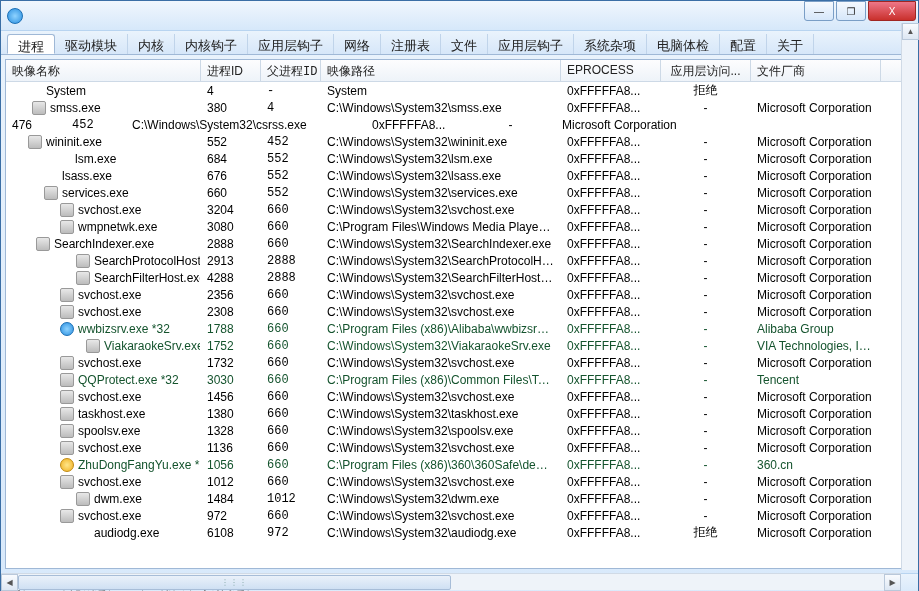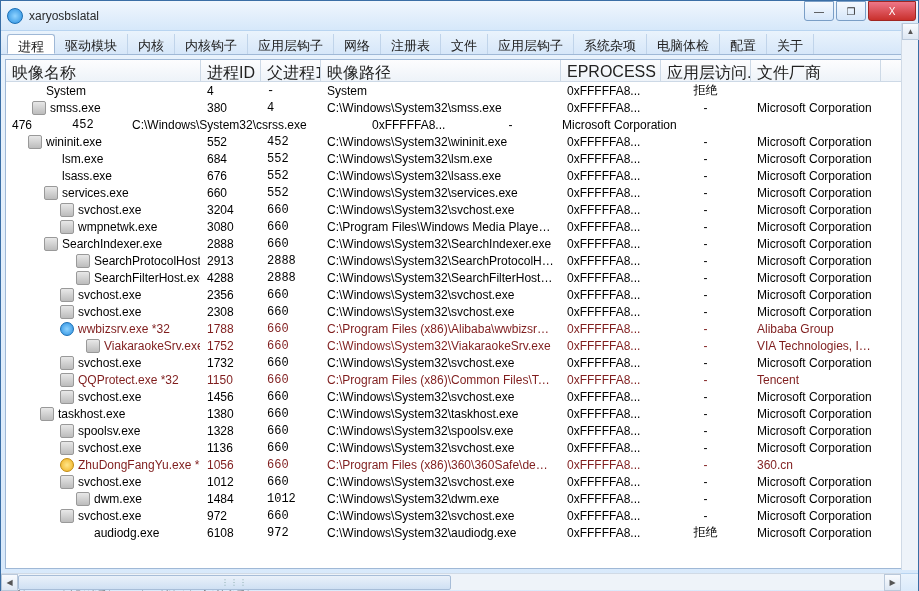--- a/index.html
+++ b/index.html
@@ -9,52 +9,51 @@
 .titlebar .icon { width: 16px; height: 16px; margin-right: 6px; }
 .titlebar .title { flex: 1; color: #2a2a2a; font-size: 12px; }
 .controls { display: flex; gap: 2px; position: absolute; right: 2px; top: 0; }
 .controls div { width: 30px; height: 20px; border: 1px solid #7a9ec6; background: linear-gradient(#f5f9fe,#d6e7fa); border-radius: 0 0 3px 3px; display: flex; align-items: center; justify-content: center; font-size: 10px; color: #333; }
 .controls .close { width: 48px; background: linear-gradient(#e78,#c9302c); color: #fff; border-color: #a02622; }
 .tabs { height: 24px; background: linear-gradient(#eaf3fc,#d6e7f9); border-bottom: 1px solid #9fb8d6; display: flex; padding-left: 6px; padding-top: 3px; }
 .tab { padding: 3px 10px; font-size: 13px; color: #222; border-right: 1px solid #c0d4ea; cursor: default; }
 .tab.active { background: #fff; border: 1px solid #9fb8d6; border-bottom: 1px solid #fff; border-radius: 3px 3px 0 0; position: relative; top: 0; }
 .panel { margin: 4px; border: 1px solid #9fb8d6; background: #fff; height: 510px; display: flex; flex-direction: column; }
 .header-row { display: flex; background: linear-gradient(#fdfdfe,#eef3f9); border-bottom: 1px solid #cdd9e6; height: 22px; align-items: stretch; }
-.header-row .col { border-right: 1px solid #cdd9e6; padding: 3px 6px; font-size: 16px; color: #222; white-space: nowrap; overflow: hidden; }
+.header-row .col { border-right: 1px solid #cdd9e6; padding: 3px 6px; font-size: 12px; color: #222; white-space: nowrap; overflow: hidden; }
 .col.name { width: 195px; }
 .col.pid { width: 60px; }
 .col.ppid { width: 60px; font-family: Liberation Mono, monospace; }
 .col.path { width: 240px; }
 .col.ep { width: 100px; }
 .col.app { width: 90px; text-align: center; }
 .col.vendor { width: 130px; }
 .rows { flex: 1; overflow: hidden; position: relative; }
 .row { display: flex; height: 17px; align-items: center; font-size: 12px; color: #000; }
 .row .col { padding: 1px 6px; white-space: nowrap; overflow: hidden; text-overflow: ellipsis; border-right: 1px solid transparent; }
-.row.h { color: #7f1d1d; }
+.row.h { color: #14532d; }
 .row .col.name { display: flex; align-items: center; }
 .row .icon { width: 14px; height: 14px; margin-right: 4px; flex-shrink: 0; }
 .scrollbar-v { position: absolute; right: 0; top: 22px; bottom: 20px; width: 17px; background: #eef3f9; border-left: 1px solid #d0dae6; }
 .scrollbar-v .btn, .scrollbar-h .btn { width: 17px; height: 17px; background: linear-gradient(#f9fbfe,#dde7f3); border: 1px solid #b9c8da; display: flex; align-items: center; justify-content: center; font-size: 8px; color: #555; }
 .scrollbar-h { position: absolute; left: 0; right: 17px; bottom: 0; height: 17px; background: #eef3f9; border-top: 1px solid #d0dae6; display: flex; }
 .scrollbar-h .track { flex: 1; position: relative; }
 .scrollbar-h .thumb { position: absolute; left: 0; width: 50%; height: 15px; top: 1px; background: linear-gradient(#eaf1fa,#cfe0f3); border: 1px solid #a7bdd8; border-radius: 2px; display:flex; align-items:center; justify-content:center; color:#8aa; font-size:8px; letter-spacing:1px; }
 .status { height: 20px; background: linear-gradient(#eaf3fc,#d8e9fb); border-top: 1px solid #b8d4f0; padding: 3px 8px; font-size: 12px; color: #222; }
 .icn-sys { background: linear-gradient(#e8e8e8,#bcbcbc); border: 1px solid #999; border-radius: 2px; }
 .icn-blue { background: radial-gradient(circle,#8fd3ff,#2a8fe0); border-radius: 50%; border:1px solid #1a6fb5;}
 .icn-yellow { background: radial-gradient(circle,#ffe68a,#f0b020); border-radius: 50%; border:1px solid #c08a10;}
 .title-icon { background: radial-gradient(circle,#8fd3ff,#2a8fe0); border-radius:50%; border:1px solid #1a6fb5;}
 </style>
 </head>
 <body>
 
 <div class="window">
   <div class="titlebar">
     <div class="icon title-icon"></div>
-    <div class="title">xaryosbslatal</div>
     <div class="controls">
       <div>—</div>
       <div>❐</div>
       <div class="close">X</div>
     </div>
   </div>
 
   <div class="tabs" id="tabs">
       <div class="tab active">进程</div>
       <div class="tab">驱动模块</div>
@@ -120,21 +119,21 @@
             <span>wininit.exe</span>
           </div>
           <div class="col pid">552</div>
           <div class="col ppid">452</div>
           <div class="col path">C:\Windows\System32\wininit.exe</div>
           <div class="col ep">0xFFFFFA8...</div>
           <div class="col app">-</div>
           <div class="col vendor">Microsoft Corporation</div>
         </div>
         <div class="row">
-          <div class="col name" style="padding-left:38px">
+          <div class="col name" style="padding-left:51px">
             <div style="width:14px;margin-right:4px"></div>
             <span>lsm.exe</span>
           </div>
           <div class="col pid">684</div>
           <div class="col ppid">552</div>
           <div class="col path">C:\Windows\System32\lsm.exe</div>
           <div class="col ep">0xFFFFFA8...</div>
           <div class="col app">-</div>
           <div class="col vendor">Microsoft Corporation</div>
         </div>
@@ -180,21 +179,21 @@
             <span>wmpnetwk.exe</span>
           </div>
           <div class="col pid">3080</div>
           <div class="col ppid">660</div>
           <div class="col path">C:\Program Files\Windows Media Player\wmp...</div>
           <div class="col ep">0xFFFFFA8...</div>
           <div class="col app">-</div>
           <div class="col vendor">Microsoft Corporation</div>
         </div>
         <div class="row">
-          <div class="col name" style="padding-left:38px">
+          <div class="col name" style="padding-left:30px">
             <div class="icon icn-sys"></div>
             <span>SearchIndexer.exe</span>
           </div>
           <div class="col pid">2888</div>
           <div class="col ppid">660</div>
           <div class="col path">C:\Windows\System32\SearchIndexer.exe</div>
           <div class="col ep">0xFFFFFA8...</div>
           <div class="col app">-</div>
           <div class="col vendor">Microsoft Corporation</div>
         </div>
@@ -280,41 +279,41 @@
           <div class="col path">C:\Windows\System32\svchost.exe</div>
           <div class="col ep">0xFFFFFA8...</div>
           <div class="col app">-</div>
           <div class="col vendor">Microsoft Corporation</div>
         </div>
         <div class="row h">
           <div class="col name" style="padding-left:54px">
             <div class="icon icn-sys"></div>
             <span>QQProtect.exe *32</span>
           </div>
-          <div class="col pid">1150</div>
+          <div class="col pid">3030</div>
           <div class="col ppid">660</div>
           <div class="col path">C:\Program Files (x86)\Common Files\Tencen...</div>
           <div class="col ep">0xFFFFFA8...</div>
           <div class="col app">-</div>
           <div class="col vendor">Tencent</div>
         </div>
         <div class="row">
           <div class="col name" style="padding-left:54px">
             <div class="icon icn-sys"></div>
             <span>svchost.exe</span>
           </div>
           <div class="col pid">1456</div>
           <div class="col ppid">660</div>
           <div class="col path">C:\Windows\System32\svchost.exe</div>
           <div class="col ep">0xFFFFFA8...</div>
           <div class="col app">-</div>
           <div class="col vendor">Microsoft Corporation</div>
         </div>
         <div class="row">
-          <div class="col name" style="padding-left:34px">
+          <div class="col name" style="padding-left:54px">
             <div class="icon icn-sys"></div>
             <span>taskhost.exe</span>
           </div>
           <div class="col pid">1380</div>
           <div class="col ppid">660</div>
           <div class="col path">C:\Windows\System32\taskhost.exe</div>
           <div class="col ep">0xFFFFFA8...</div>
           <div class="col app">-</div>
           <div class="col vendor">Microsoft Corporation</div>
         </div>

